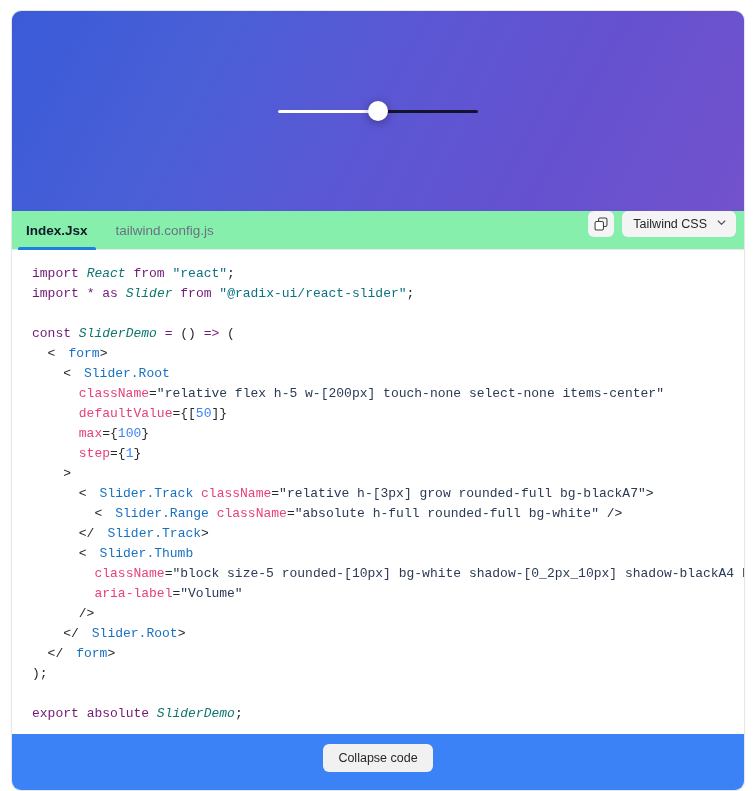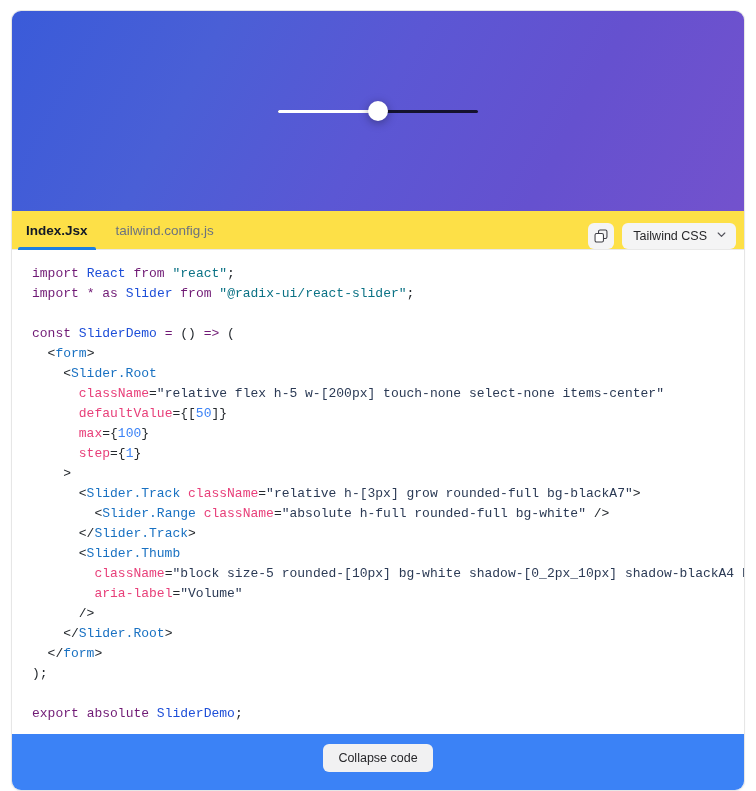--- a/index.html
+++ b/index.html
@@ -67,25 +67,25 @@
     margin-top: -10px;
     border-radius: 10px;
     background: #ffffff;
     box-shadow: 0 2px 10px rgba(0,0,0,.35);
   }
 
   
   .tabbar {
     position: relative;
     display: flex;
-    align-items: flex-end;
+    align-items: flex-start;
     height: 39px;
     border-bottom: 1px solid #e8e8e8;
     padding: 0 8px 0 0;
-    background: #fde047;
+    background: #86efac;
   }
   .tabs { display: flex; align-items: stretch; height: 100%; }
   .tab {
     position: relative;
     display: flex;
     align-items: center;
     padding: 0 14px;
     font-size: 13.5px;
     color: #6b7280;
     cursor: pointer;
@@ -140,26 +140,26 @@
     margin: 0;
     padding: 0 0 0 20px;
     font-family: "Liberation Mono", "DejaVu Sans Mono", monospace;
     font-size: 13px;
     line-height: 20px;
     color: #24292e;
     white-space: pre;
     overflow: hidden;
   }
   .tk-kw   { color: #701a75; }
-  .tk-var  { color: #1d4ed8; }
+  .tk-var  { color: #0f766e; font-style: italic; }
   .tk-str  { color: #0b7285; }
   .tk-attr { color: #e8407a; }
   .tk-val  { color: #2b3a55; }
   .tk-num  { color: #3b82f6; }
-  .tk-tag  { color: #1971c2; }
+  .tk-tag  { color: #1971c2; margin-left: 13px; }
   .tk-punc { color: #24292e; }
 
   
   .footer {
     display: flex;
     justify-content: center;
     align-items: center;
     padding: 10px 0 18px 0;
     background: #3b82f6;
   }

